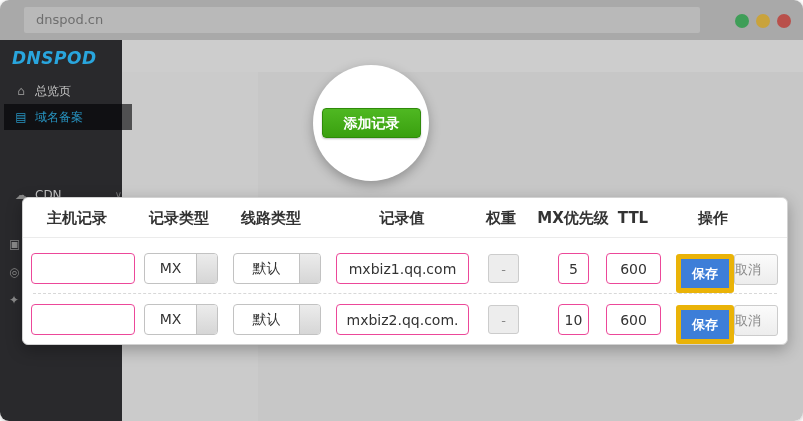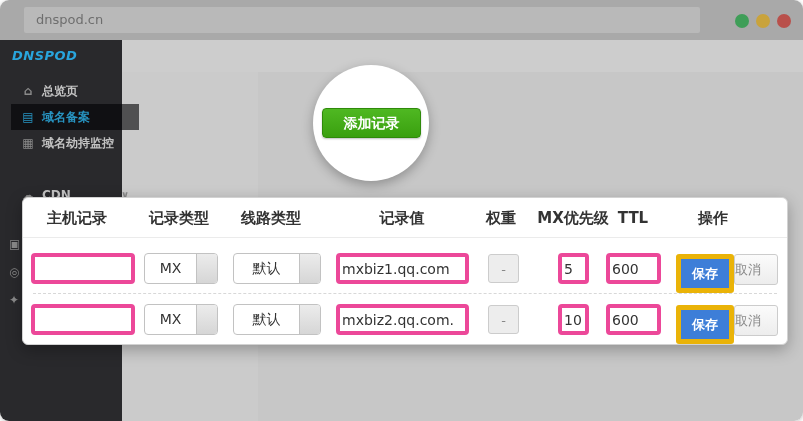--- a/index.html
+++ b/index.html
@@ -9,22 +9,22 @@
   #urlbar{position:absolute;left:24px;top:7px;width:676px;height:26px;background:#b9b9b9;border-radius:2px;color:#6e6e6e;font-size:13px;line-height:26px;padding-left:12px;box-sizing:border-box;}
   .light{position:absolute;top:14px;width:14px;height:14px;border-radius:50%;}
   
   #app{position:absolute;left:0;top:40px;width:803px;height:381px;}
   #workspace{position:absolute;left:122px;top:0;right:0;bottom:0;background:#f2f2f2;z-index:1;}
   #topstrip{position:absolute;left:0;top:0;right:0;height:32px;background:#fff;border-bottom:1px solid #e8e8e8;}
   #domainpanel{position:absolute;left:0;top:32px;width:136px;bottom:0;background:#fcfcfc;border-right:1px solid #e2e2e2;}
   #main{position:absolute;left:136px;top:32px;right:0;bottom:0;background:#f3f3f3;}
   
   #sidebar{position:absolute;left:0;top:0;width:122px;height:381px;background:#29292c;z-index:2;}
-  #logo{position:absolute;left:12px;top:8px;font-size:13px;font-weight:bold;font-style:italic;color:#29a5dd;letter-spacing:.5px;}
-  .nav-item{position:absolute;left:11px;width:128px;height:26px;color:#c2c2c2;font-size:12px;line-height:26px;font-weight:bold;}
+  #logo{position:absolute;left:12px;top:8px;font-size:17px;font-weight:bold;font-style:italic;color:#29a5dd;letter-spacing:.5px;}
+  .nav-item{position:absolute;left:4px;width:128px;height:26px;color:#c2c2c2;font-size:12px;line-height:26px;}
   .nav-item .nicon{display:inline-block;width:14px;margin-left:10px;margin-right:7px;color:#8a8a8a;font-size:12px;text-align:center;}
   .nav-item.active{background:#101013;color:#2793c0;}
   .nav-item.active .nicon{color:#2793c0;}
   .nav-chev{position:absolute;right:10px;top:0;color:#777;font-size:10px;}
   .sliver{position:absolute;left:9px;width:14px;color:#8a8a8a;font-size:12px;}
   
   #hamburger{position:absolute;left:132px;top:10px;width:15px;height:12px;cursor:pointer;}
   #hamburger span{display:block;height:2px;background:#6d6d6d;margin-bottom:2.6px;}
   
   .tstext{position:absolute;top:0;height:32px;line-height:32px;font-size:12px;color:#666;}
@@ -49,21 +49,21 @@
   
   #dim{position:absolute;left:122px;top:0;right:0;bottom:0;background:rgba(150,150,150,0.48);z-index:5;}
   
   #callout{position:absolute;left:313px;top:25px;width:116px;height:116px;background:#fff;border-radius:50%;z-index:9;box-shadow:0 4px 12px rgba(0,0,0,.28);}
   #callout-btn{position:absolute;left:9px;top:43px;width:97px;height:28px;background:linear-gradient(#4fb822,#3aa00f);border:1px solid #2f8a0a;border-radius:4px;color:#fff;font-size:14px;font-weight:bold;text-align:center;line-height:28px;box-shadow:0 1px 2px rgba(0,0,0,.25);cursor:pointer;}
   
   #card{position:absolute;left:22px;top:157px;width:764px;height:146px;background:#fff;border:1px solid #d2d2d2;border-radius:6px;z-index:8;box-shadow:0 5px 16px rgba(0,0,0,.28);}
   .chead{position:absolute;top:11px;transform:translateX(-50%);font-size:15px;font-weight:bold;color:#333;white-space:nowrap;}
   #chead-rule{position:absolute;left:0;top:39px;width:100%;border-top:1px solid #ebebeb;}
   #row-dash{position:absolute;left:10px;right:10px;top:95px;border-top:1px dashed #d8d8d8;}
-  .cinput{position:absolute;height:31px;border:4px solid #ec4899;border-radius:4px;background:#fff;font-size:14px;color:#333;box-sizing:border-box;font-family:inherit;}
+  .cinput{position:absolute;height:31px;border:1px solid #ec4899;border-radius:4px;background:#fff;font-size:14px;color:#333;text-align:center;box-sizing:border-box;font-family:inherit;}
   .sel{position:absolute;height:31px;border:1px solid #c2c2c2;border-radius:4px;background:#fff;box-sizing:border-box;display:flex;overflow:hidden;cursor:pointer;}
   .sel-txt{flex:1;text-align:center;line-height:29px;font-size:14px;color:#333;}
   .sel-handle{width:20px;background:linear-gradient(#ececec,#d6d6d6);border-left:1px solid #c2c2c2;}
   .wbox{position:absolute;width:31px;height:29px;background:#ededed;border:1px solid #ccc;border-radius:3px;color:#888;font-size:13px;text-align:center;line-height:29px;box-sizing:border-box;}
   .btn-save{position:absolute;width:48px;height:29px;background:#3d7ed8;border:5px solid #eab308;border-radius:3px;color:#fff;font-size:13px;font-weight:bold;text-align:center;line-height:29px;cursor:pointer;}
   .btn-cancel{position:absolute;width:42px;height:29px;background:linear-gradient(#fbfbfb,#ededed);border:1px solid #ccc;border-radius:3px;color:#888;font-size:13px;line-height:29px;cursor:pointer;}
   .r1{top:55px;} .r2{top:106px;}
   .c-host{left:8px;width:104px;} .c-type{left:121px;width:74px;} .c-line{left:210px;width:88px;}
   .c-val{left:313px;width:133px;} .c-w{left:465px;top:56px;} .c-mx{left:535px;width:31px;}
   .c-ttl{left:583px;width:55px;} .c-save{left:653px;top:56px;} .c-cancel{left:711px;top:56px;}
@@ -108,23 +108,20 @@
     <span class="tstext" style="left:733px;">问题反馈</span>
 
     <div id="sidebar">
       <div id="logo">DNSPOD</div>
       <div class="nav-item" style="top:38px;">
         <span class="nicon">⌂</span><span>总览页</span>
       </div>
       <div class="nav-item active" style="top:64px;">
         <span class="nicon">▤</span><span>域名备案</span>
       </div>
-      <div class="nav-item" style="top:90px;">
-        <span class="nicon">▦</span><span>域名劫持监控</span>
-      </div>
       <div class="nav-item" style="top:142px;">
         <span class="nicon">☁</span><span>CDN</span>
         <span class="nav-chev" style="line-height:26px;">∨</span>
       </div>
       <span class="sliver" style="top:197px;">▣</span>
       <span class="sliver" style="top:225px;">◎</span>
       <span class="sliver" style="top:253px;">✦</span>
     </div>
 
     <span class="dp-link dp-blue" style="left:136px;top:45px;">全部域名</span>

